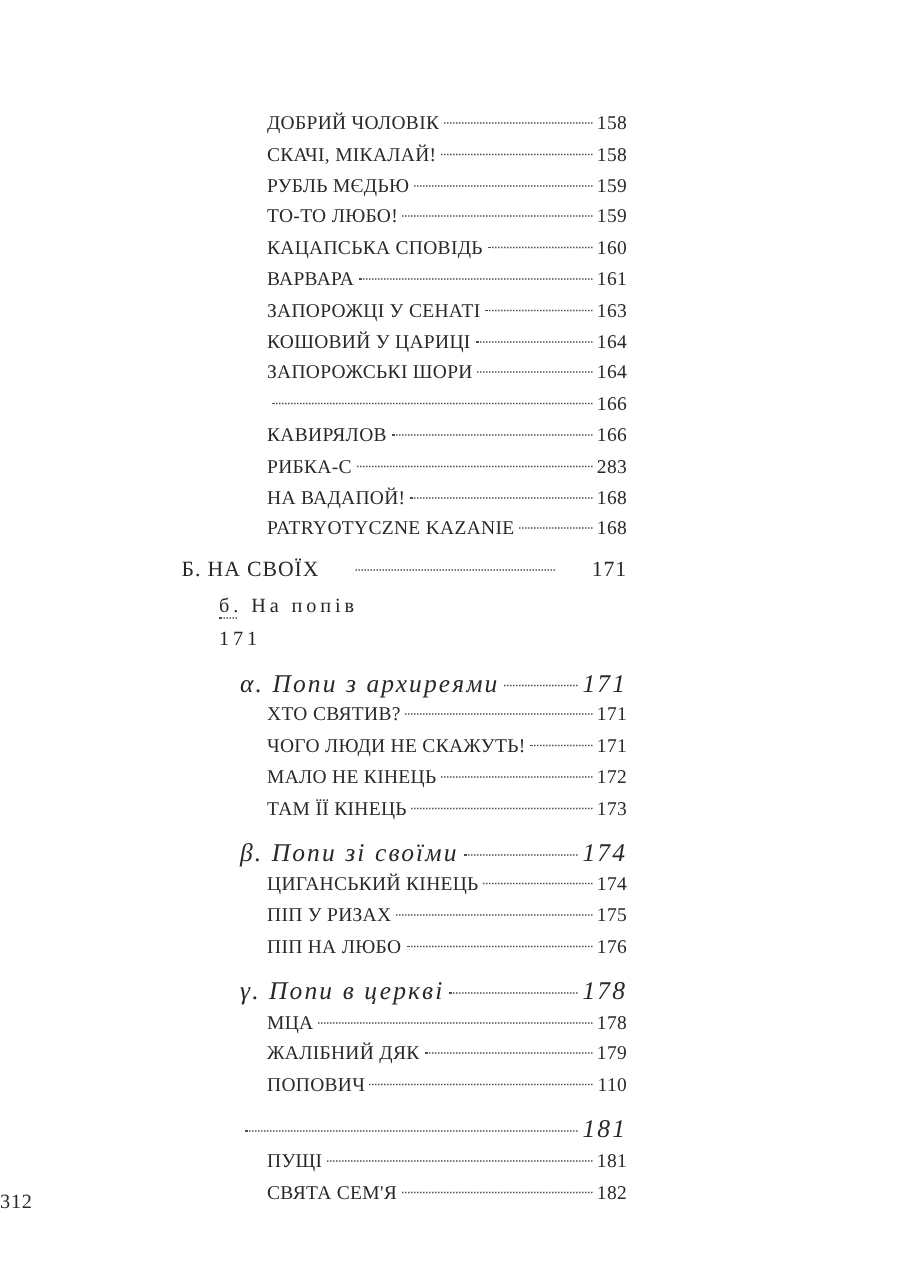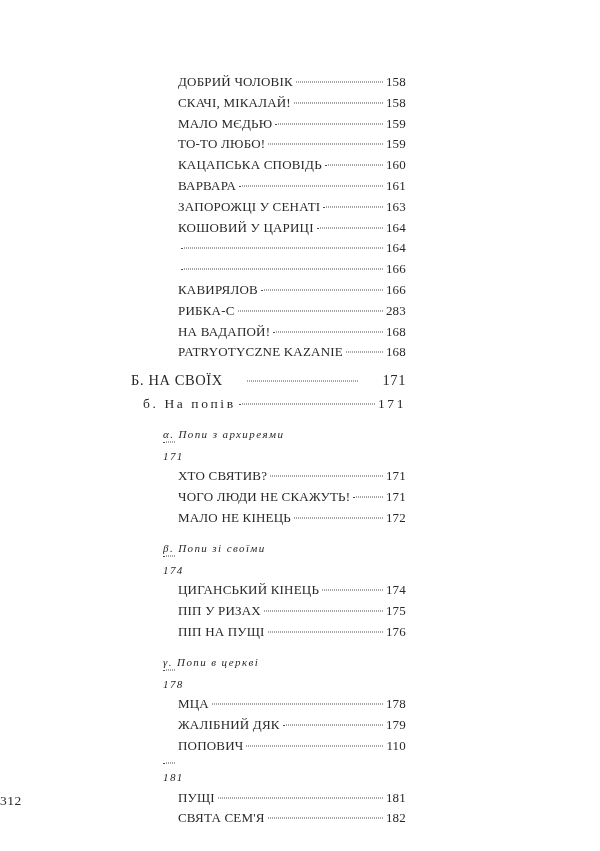--- a/index.html
+++ b/index.html
@@ -8,20 +8,21 @@
     background: #ffffff;
     font-family: "Liberation Serif", "DejaVu Serif", serif;
     color: #282828;
   }
   .page {
     position: relative;
     width: 482px;
     height: 851px;
     background: #ffffff;
     overflow: hidden;
+    padding-left: 12px;
   }
   .toc {
     position: absolute;
     top: 72px;
     left: 115px;
     right: 76px;
   }
   .row {
     display: flex;
     align-items: baseline;
@@ -33,23 +34,23 @@
   .row .leader {
     flex: 1 1 auto;
     min-width: 12px;
     border-bottom: 1.6px dotted #4d4d4d;
     margin: 0 3px;
     transform: translateY(-3.5px);
   }
   .row .pg { white-space: nowrap; }
 
   .level-item       { margin-left: 63px; }
-  .level-section    { margin-left: 16px;  font-size: 14.5px; letter-spacing: 0.6px; margin-top: 7px; gap: 21px; }
-  .level-subsection { margin-left: 28px; font-size: 13.5px; letter-spacing: 2.6px; margin-top: 3px; }
-  .level-greek      { margin-left: 45px; font-size: 11px; font-style: italic; letter-spacing: 1.4px; margin-top: 9px; flex-direction: column; }
+  .level-section    { margin-left: 6px;  font-size: 14.5px; letter-spacing: 0.6px; margin-top: 7px; gap: 21px; }
+  .level-subsection { margin-left: 28px; font-size: 13.5px; letter-spacing: 2.6px; margin-top: 3px; flex-direction: column; }
+  .level-greek      { margin-left: 45px; font-size: 17px; font-style: italic; letter-spacing: 1.4px; margin-top: 9px; }
 
   .folio {
     position: absolute;
     left: 0;
     right: 0;
     bottom: 42px;
     font-size: 13.5px;
     letter-spacing: 0.5px;
   }
 </style>
@@ -62,21 +63,21 @@
         <span class="label">ДОБРИЙ ЧОЛОВІК</span>
         <span class="leader"></span>
         <span class="pg">158</span>
       </div>
       <div class="row level-item">
         <span class="label">СКАЧІ, МІКАЛАЙ!</span>
         <span class="leader"></span>
         <span class="pg">158</span>
       </div>
       <div class="row level-item">
-        <span class="label">МАЛО МЄДЬЮ</span>
+        <span class="label">РУБЛЬ МЄДЬЮ</span>
         <span class="leader"></span>
         <span class="pg">159</span>
       </div>
       <div class="row level-item">
         <span class="label">ТО-ТО ЛЮБО!</span>
         <span class="leader"></span>
         <span class="pg">159</span>
       </div>
       <div class="row level-item">
         <span class="label">КАЦАПСЬКА СПОВІДЬ</span>
@@ -92,20 +93,21 @@
         <span class="label">ЗАПОРОЖЦІ У СЕНАТІ</span>
         <span class="leader"></span>
         <span class="pg">163</span>
       </div>
       <div class="row level-item">
         <span class="label">КОШОВИЙ У ЦАРИЦІ</span>
         <span class="leader"></span>
         <span class="pg">164</span>
       </div>
       <div class="row level-item">
+        <span class="label">ЗАПОРОЖСЬКІ ШОРИ</span>
         <span class="leader"></span>
         <span class="pg">164</span>
       </div>
       <div class="row level-item">
         <span class="leader"></span>
         <span class="pg">166</span>
       </div>
       <div class="row level-item">
         <span class="label">КАВИРЯЛОВ</span>
         <span class="leader"></span>
@@ -149,37 +151,42 @@
       <div class="row level-item">
         <span class="label">ЧОГО ЛЮДИ НЕ СКАЖУТЬ!</span>
         <span class="leader"></span>
         <span class="pg">171</span>
       </div>
       <div class="row level-item">
         <span class="label">МАЛО НЕ КІНЕЦЬ</span>
         <span class="leader"></span>
         <span class="pg">172</span>
       </div>
+      <div class="row level-item">
+        <span class="label">ТАМ ЇЇ КІНЕЦЬ</span>
+        <span class="leader"></span>
+        <span class="pg">173</span>
+      </div>
       <div class="row level-greek">
         <span class="label">β. Попи зі своїми</span>
         <span class="leader"></span>
         <span class="pg">174</span>
       </div>
       <div class="row level-item">
         <span class="label">ЦИГАНСЬКИЙ КІНЕЦЬ</span>
         <span class="leader"></span>
         <span class="pg">174</span>
       </div>
       <div class="row level-item">
         <span class="label">ПІП У РИЗАХ</span>
         <span class="leader"></span>
         <span class="pg">175</span>
       </div>
       <div class="row level-item">
-        <span class="label">ПІП НА ПУЩІ</span>
+        <span class="label">ПІП НА ЛЮБО</span>
         <span class="leader"></span>
         <span class="pg">176</span>
       </div>
       <div class="row level-greek">
         <span class="label">γ. Попи в церкві</span>
         <span class="leader"></span>
         <span class="pg">178</span>
       </div>
       <div class="row level-item">
         <span class="label">МЦА</span>

